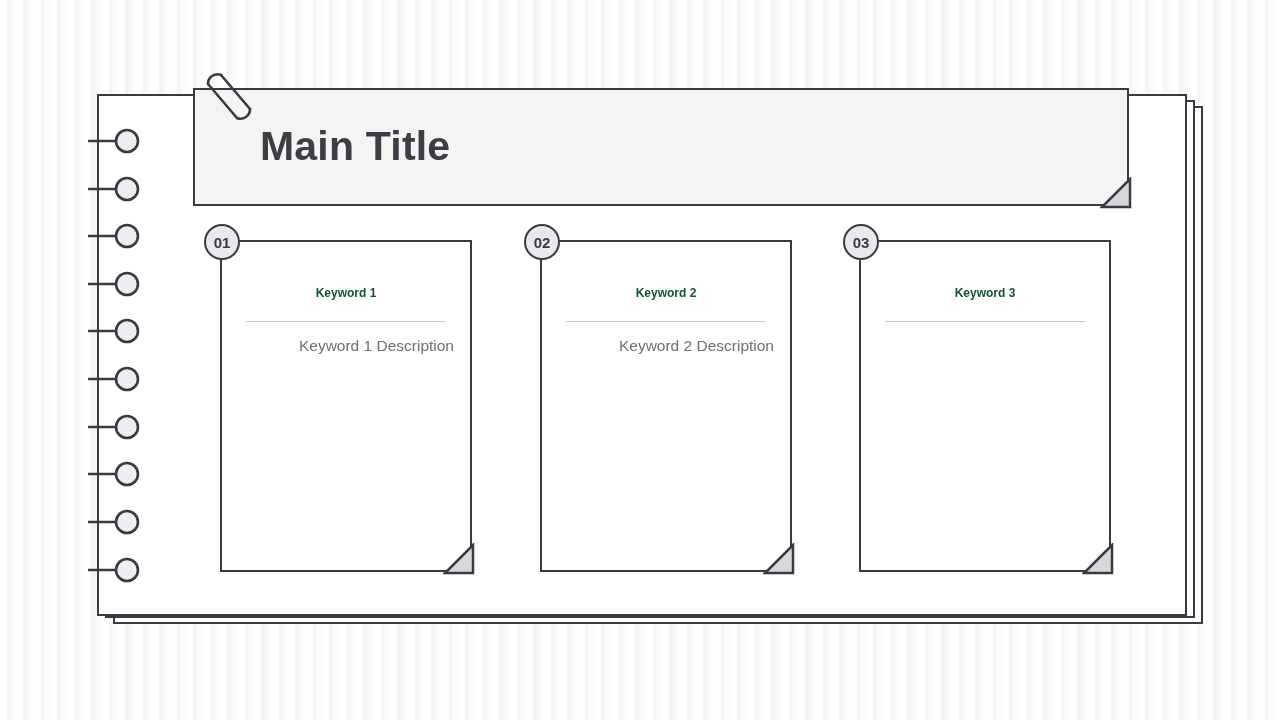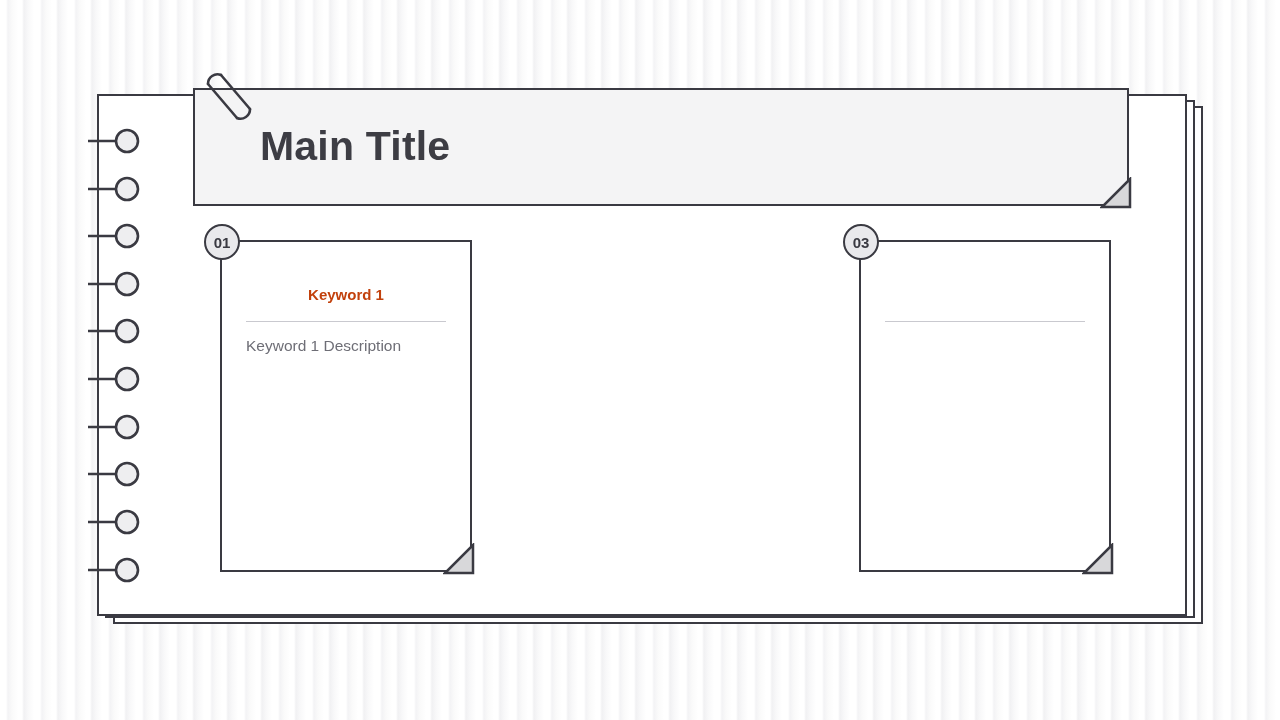--- a/index.html
+++ b/index.html
@@ -136,38 +136,39 @@
   }
   .card-1 { left: 220px; }
   .card-2 { left: 540px; }
   .card-3 { left: 859px; padding-left: 31px; }
 
   .card-title {
     position: absolute;
     left: 0; right: 0;
     top: 44px;
     text-align: center;
-    font-size: 15px;
+    font-size: 12px;
     font-weight: bold;
-    color: #c2410c;
+    color: #14532d;
   }
   .card-divider {
     position: absolute;
     left: 24px; right: 24px;
     top: 79px;
     height: 1px;
     background: #c9c9cf;
   }
   .card-desc {
     position: absolute;
     left: 24px; right: 16px;
     top: 94px;
     font-size: 15.5px;
     color: #6e6e76;
     line-height: 1.35;
+    text-align: right;
   }
 
   
   .badge {
     position: absolute;
     left: -18px;
     top: -18px;
     width: 36px;
     height: 36px;
     border-radius: 50%;
@@ -258,23 +259,35 @@
       <div class="card-title">Keyword 1</div>
       <div class="card-divider"></div>
       <div class="card-desc">Keyword 1 Description</div>
       <div class="fold">
         <svg width="32" height="32" viewBox="0 0 32 32">
           <polygon points="2,30 30,30 30,2" fill="#d8d8da" stroke="#3a3a42" stroke-width="2.5" stroke-linejoin="miter"></polygon>
         </svg>
       </div>
     </div>
 
+    <div class="card card-2">
+      <div class="badge">02</div>
+      <div class="card-title">Keyword 2</div>
+      <div class="card-divider"></div>
+      <div class="card-desc">Keyword 2 Description</div>
+      <div class="fold">
+        <svg width="32" height="32" viewBox="0 0 32 32">
+          <polygon points="2,30 30,30 30,2" fill="#d8d8da" stroke="#3a3a42" stroke-width="2.5" stroke-linejoin="miter"></polygon>
+        </svg>
+      </div>
+    </div>
 
     <div class="card card-3">
       <div class="badge">03</div>
+      <div class="card-title">Keyword 3</div>
       <div class="card-divider"></div>
       <div class="fold">
         <svg width="32" height="32" viewBox="0 0 32 32">
           <polygon points="2,30 30,30 30,2" fill="#d8d8da" stroke="#3a3a42" stroke-width="2.5" stroke-linejoin="miter"></polygon>
         </svg>
       </div>
     </div>
 
   </div>
 

